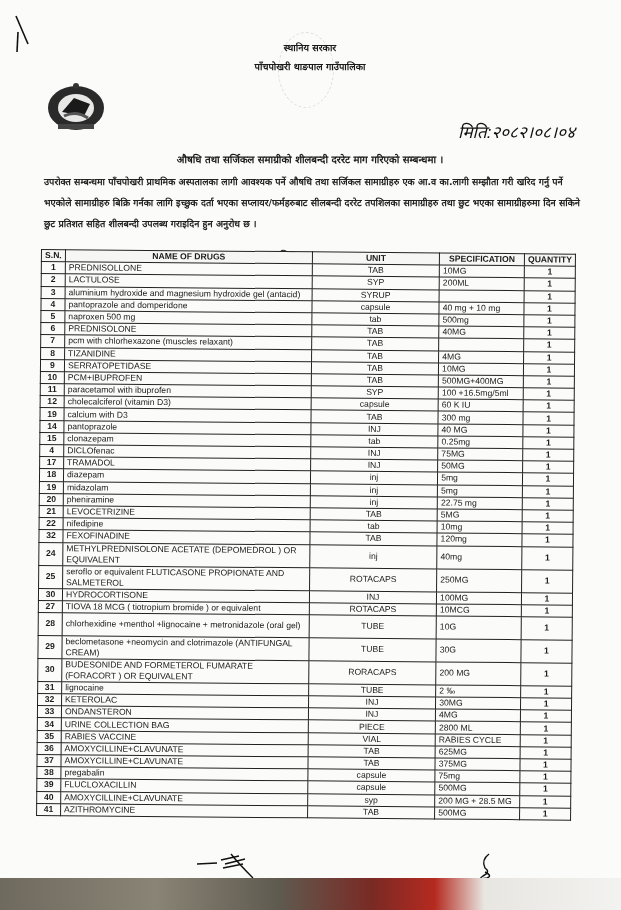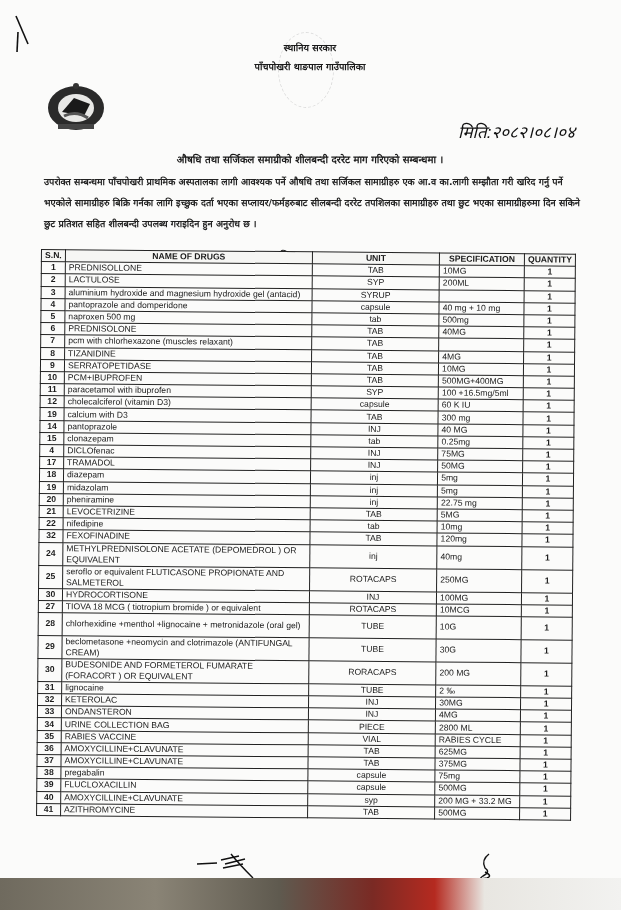--- a/index.html
+++ b/index.html
@@ -397,21 +397,21 @@
           <td class="sn">39</td>
           <td class="name">FLUCLOXACILLIN</td>
           <td class="unit">capsule</td>
           <td class="spec">500MG</td>
           <td class="qty">1</td>
         </tr>
         <tr>
           <td class="sn">40</td>
           <td class="name">AMOXYCILLINE+CLAVUNATE</td>
           <td class="unit">syp</td>
-          <td class="spec">200 MG + 33.2 MG</td>
+          <td class="spec">200 MG + 28.5 MG</td>
           <td class="qty">1</td>
         </tr>
         <tr>
           <td class="sn">41</td>
           <td class="name">AZITHROMYCINE</td>
           <td class="unit">TAB</td>
           <td class="spec">500MG</td>
           <td class="qty">1</td>
         </tr>
       </tbody>

